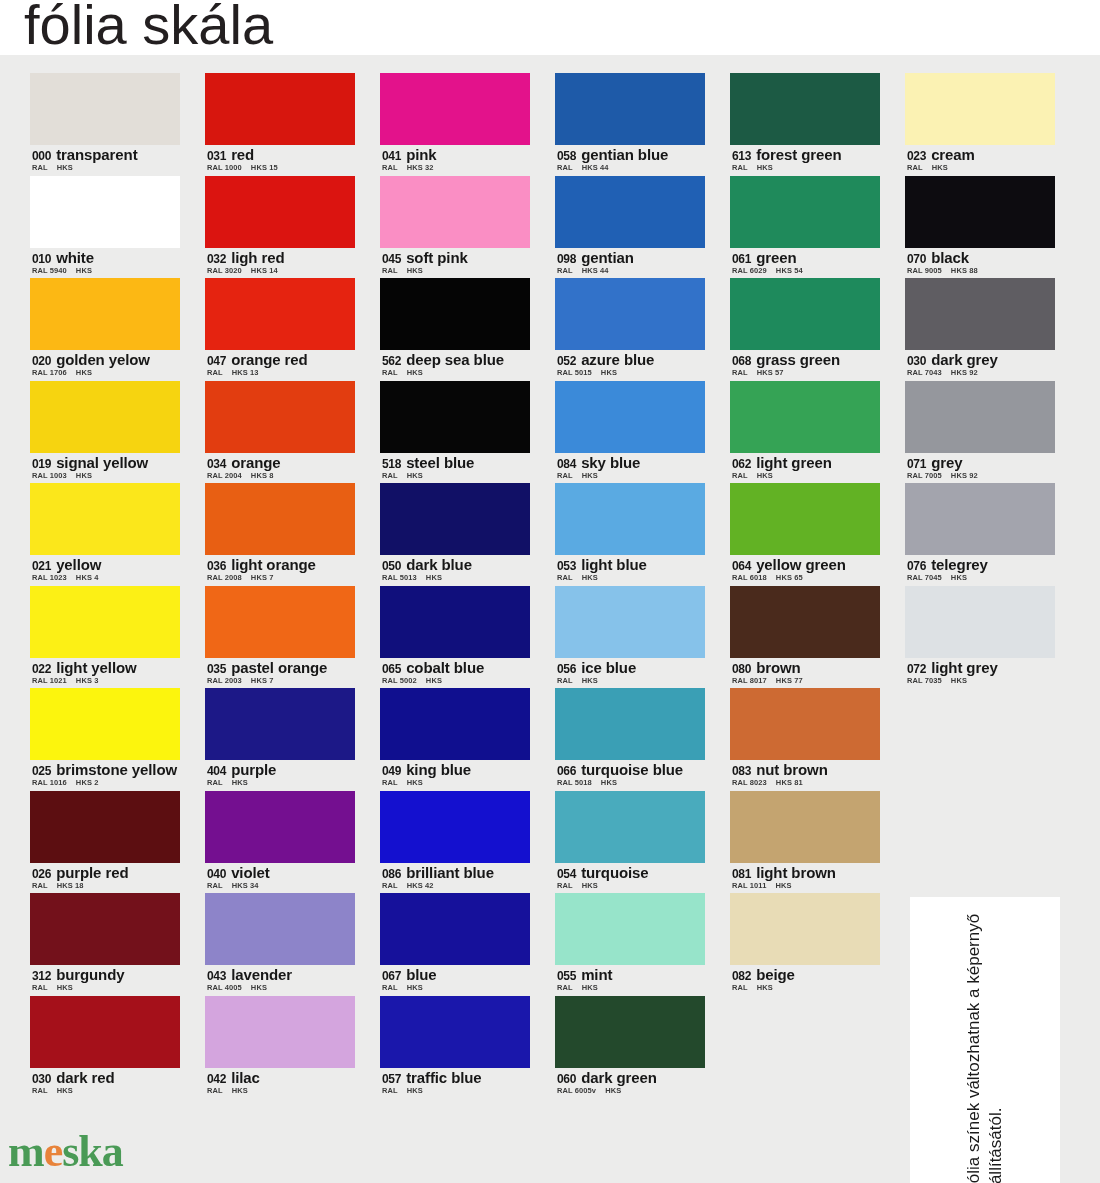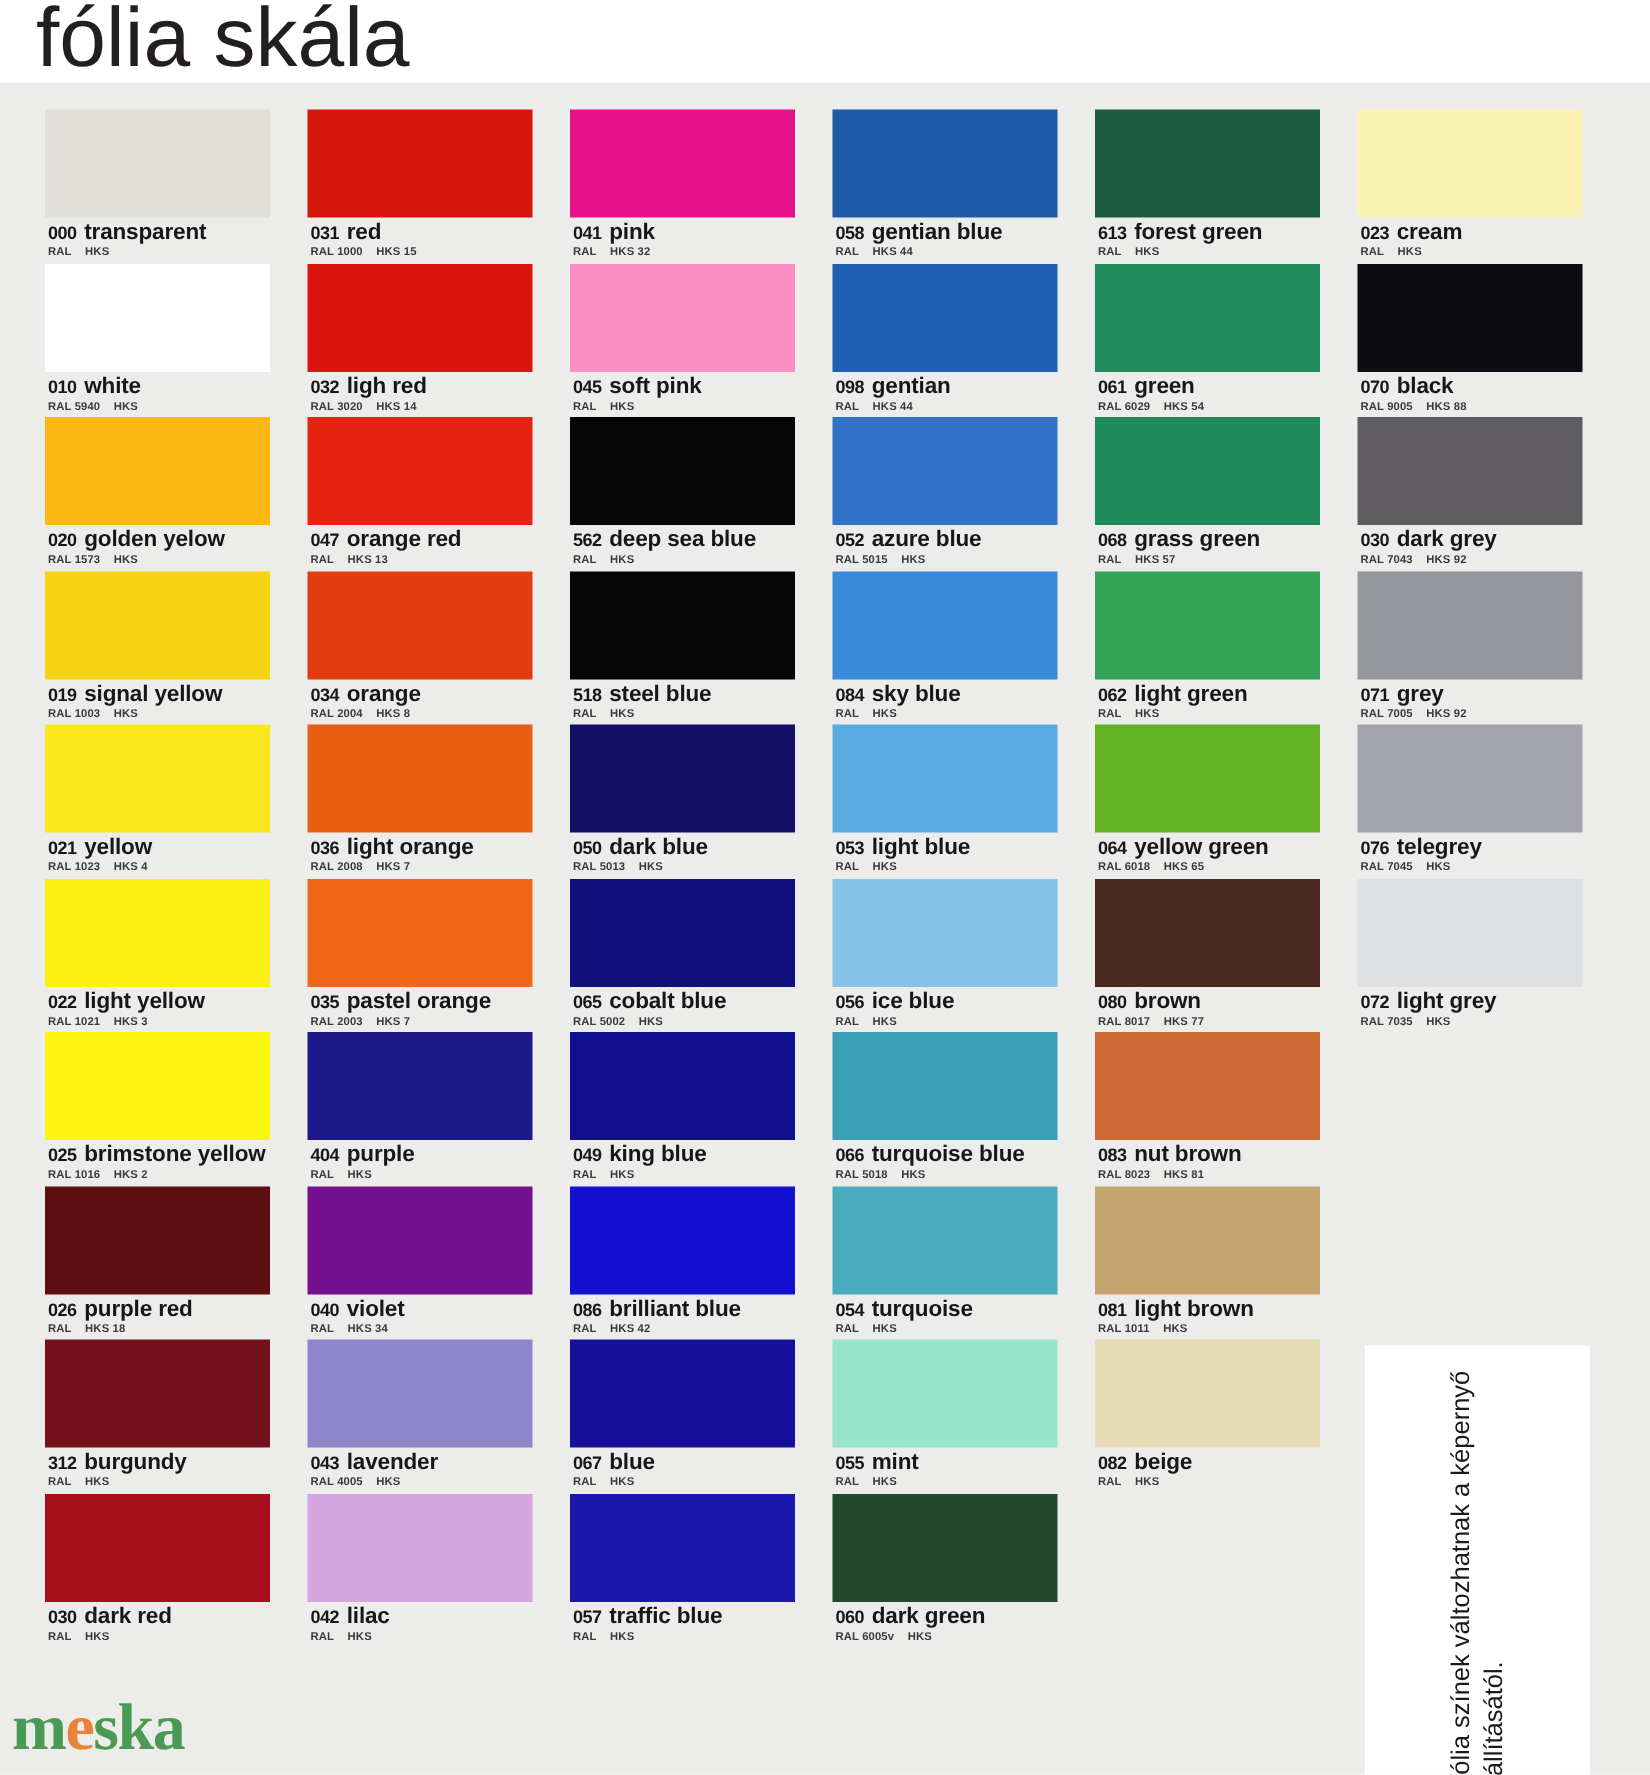--- a/index.html
+++ b/index.html
@@ -138,21 +138,21 @@
           <div class="chip" style="background: rgb(255, 255, 255);"></div>
           <div class="labels">
             <div class="l1"><span class="code">010</span><span class="cname">white</span></div>
             <div class="l2"><span class="ral">RAL 5940</span><span class="hks">HKS</span></div>
           </div>
         </div>
         <div class="swatch-cell">
           <div class="chip" style="background: rgb(252, 184, 20);"></div>
           <div class="labels">
             <div class="l1"><span class="code">020</span><span class="cname">golden yelow</span></div>
-            <div class="l2"><span class="ral">RAL 1573</span><span class="hks">HKS</span></div>
+            <div class="l2"><span class="ral">RAL 1706</span><span class="hks">HKS</span></div>
           </div>
         </div>
         <div class="swatch-cell">
           <div class="chip" style="background: rgb(246, 212, 16);"></div>
           <div class="labels">
             <div class="l1"><span class="code">019</span><span class="cname">signal yellow</span></div>
             <div class="l2"><span class="ral">RAL 1003</span><span class="hks">HKS</span></div>
           </div>
         </div>
         <div class="swatch-cell">

